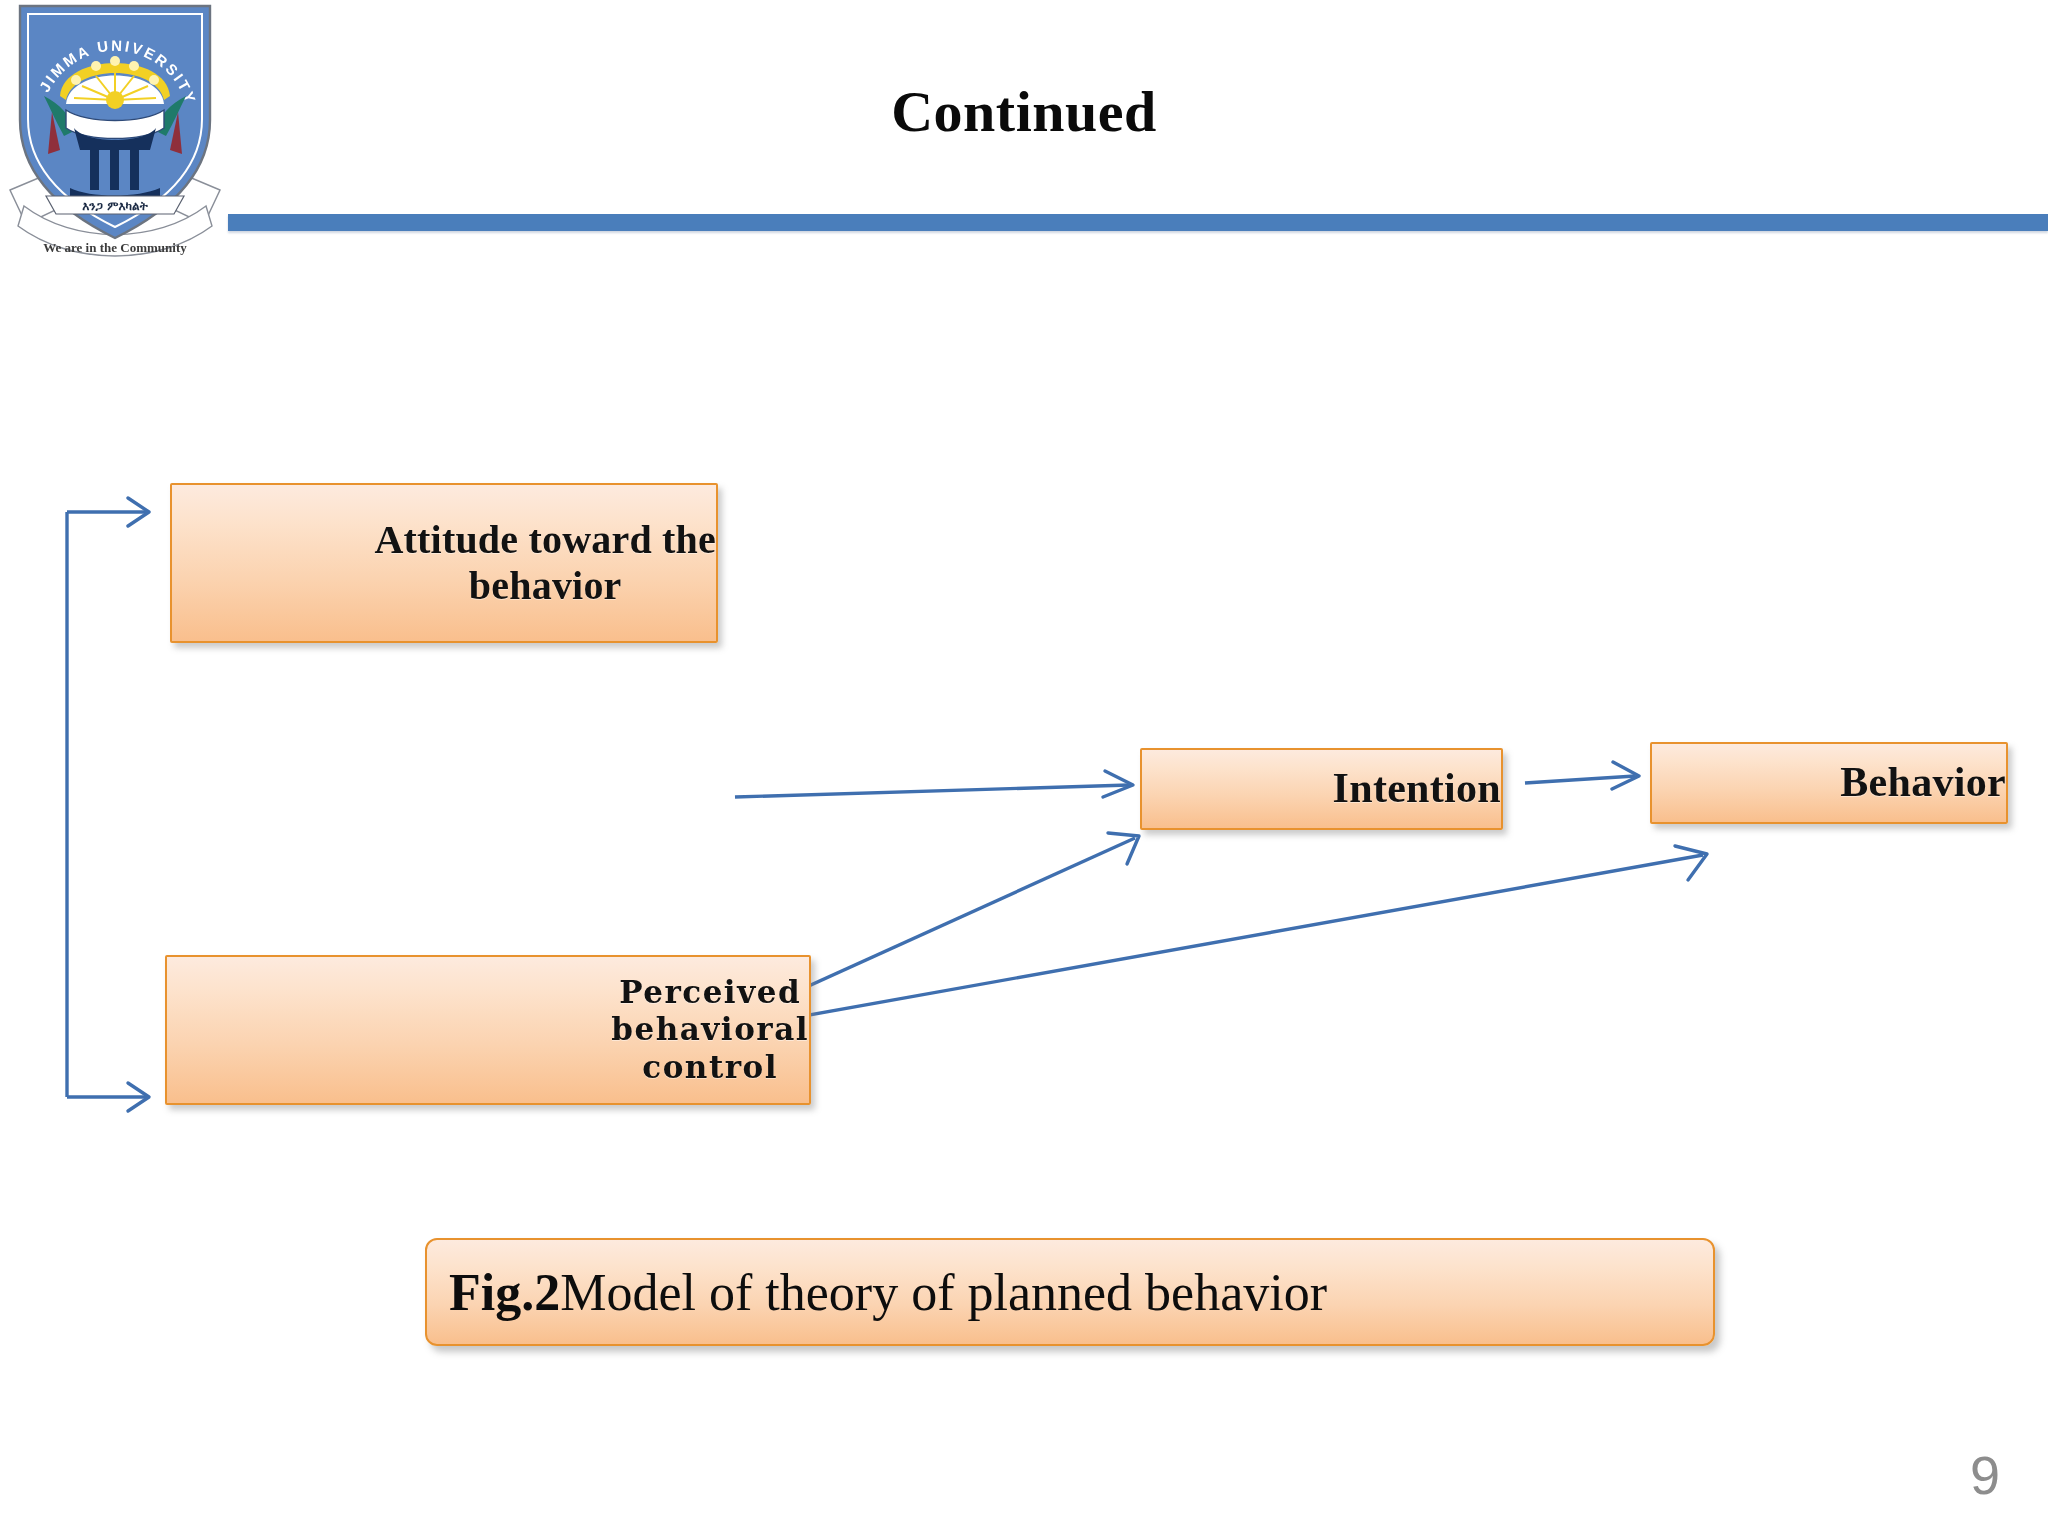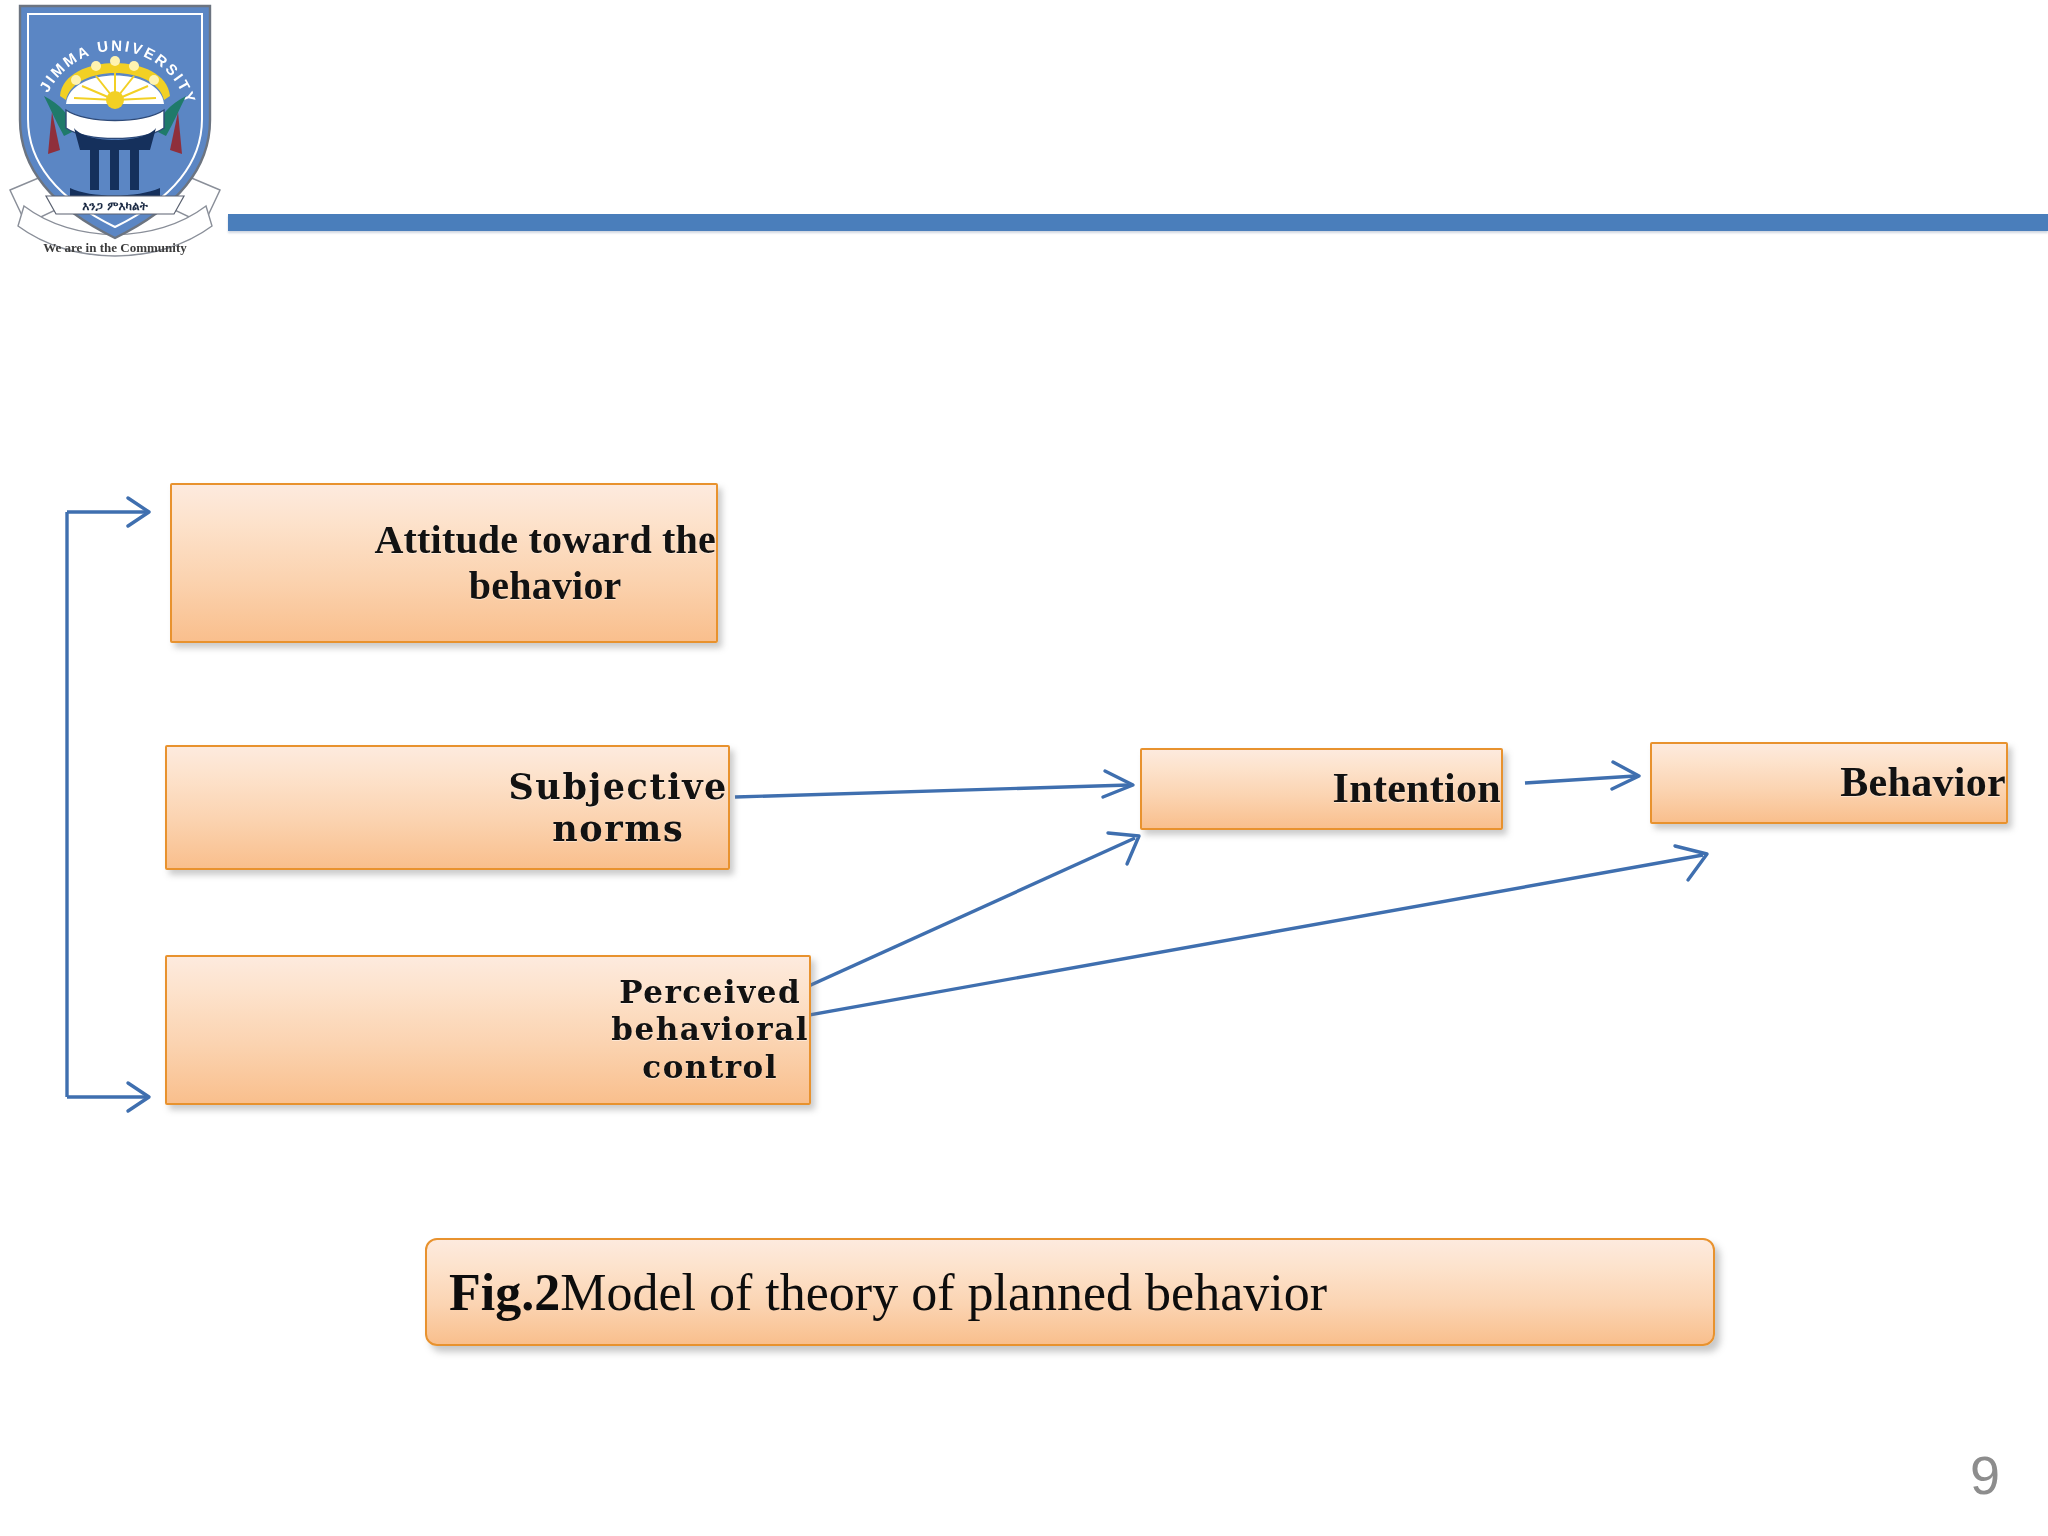--- a/index.html
+++ b/index.html
@@ -238,20 +238,21 @@
       <rect x="126" y="150" width="9" height="40" fill="#15305c"></rect>
       <path d="M66 188 C86 198, 134 198, 156 188 L156 196 C134 206, 86 206, 66 196 Z" fill="#15305c"></path>
 
       <path d="M42 196 L180 196 L170 214 L52 214 Z" fill="#ffffff" stroke="#5a6170" stroke-width="1.2"></path>
       <text x="111" y="210" text-anchor="middle" font-family="'DejaVu Sans', sans-serif" font-size="12" font-weight="bold" fill="#1b2a44">እንጋ ምእካልት</text>
 
       <text x="111" y="252" text-anchor="middle" font-family="'Liberation Serif', serif" font-size="13" font-weight="bold" fill="#3c3c3c">We are in the Community</text>
     </svg>
   </div>
 
+  <div id="title">Continued</div>
   <div id="divider"></div>
 
   <svg id="arrows" viewBox="0 0 2048 1536" width="2048" height="1536">
 
     <g>
       <path class="arrow-path" d="M67 512 L67 1097"></path>
       <path class="arrow-path" d="M67 512 L146 512"></path>
       <path class="arrow-head" d="M128 498 L149 512 L128 526"></path>
       <path class="arrow-path" d="M67 1097 L146 1097"></path>
       <path class="arrow-head" d="M128 1083 L149 1097 L128 1111"></path>
@@ -275,23 +276,20 @@
     <g>
       <path class="arrow-path" d="M1525 783 L1635 776"></path>
       <path class="arrow-head" d="M1613 762 L1639 776 L1612 789"></path>
     </g>
   </svg>
 
   <div class="node" id="node-attitude">
     <span class="label">Attitude toward the<br>behavior</span>
   </div>
 
-  <div class="node" id="node-subjective">
-    <span class="label">Subjective<br>norms</span>
-  </div>
 
   <div class="node" id="node-perceived">
     <span class="label">Perceived<br>behavioral<br>control</span>
   </div>
 
   <div class="node" id="node-intention">
     <span class="label">Intention</span>
   </div>
 
   <div class="node" id="node-behavior">

